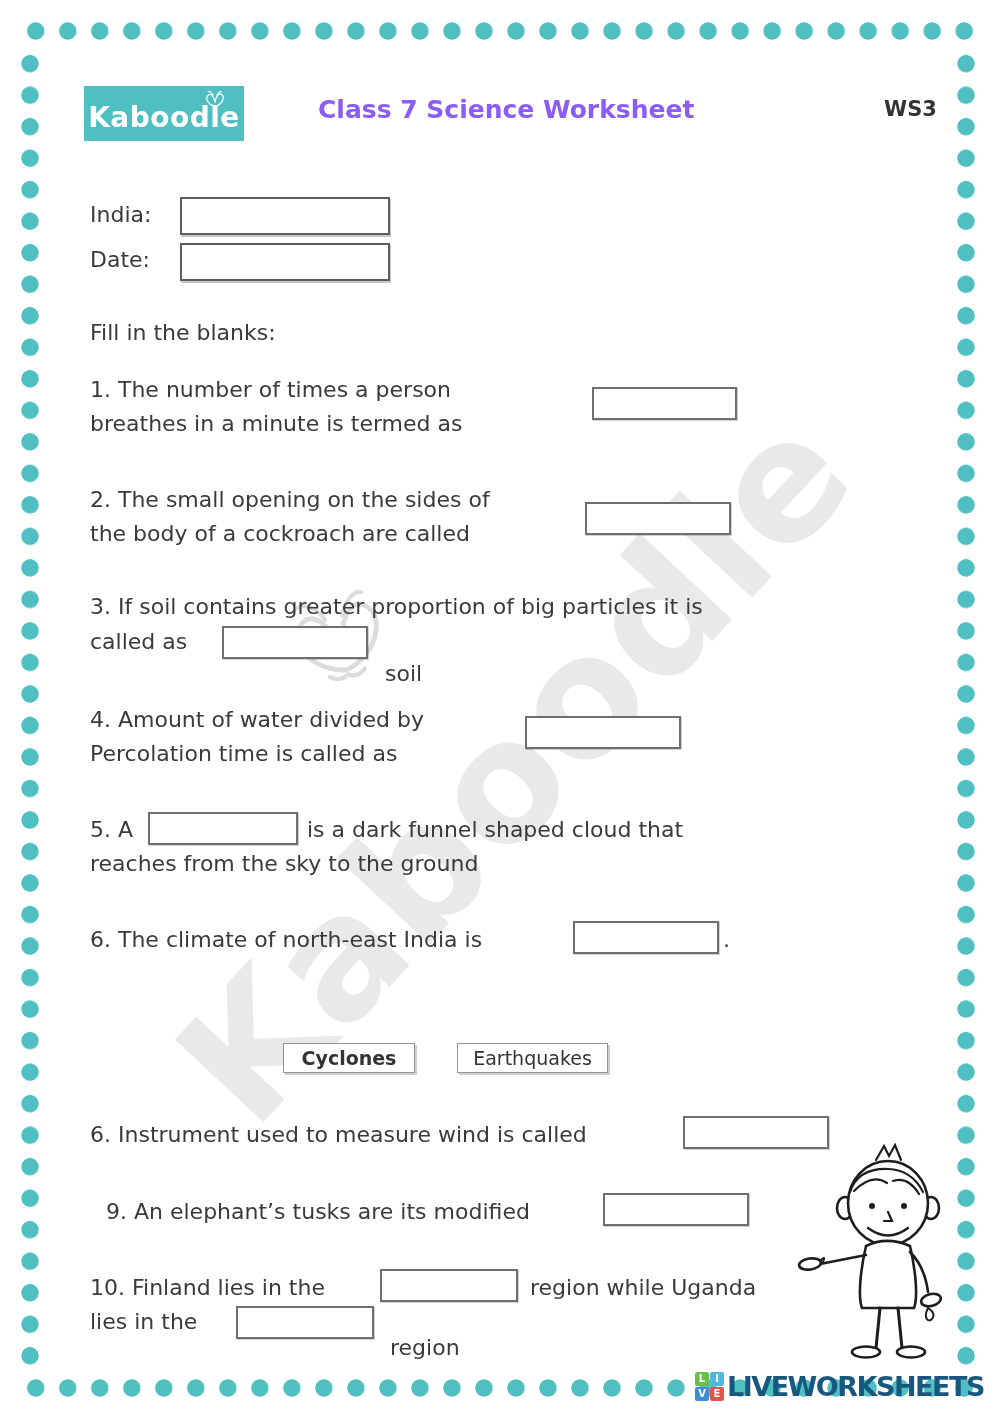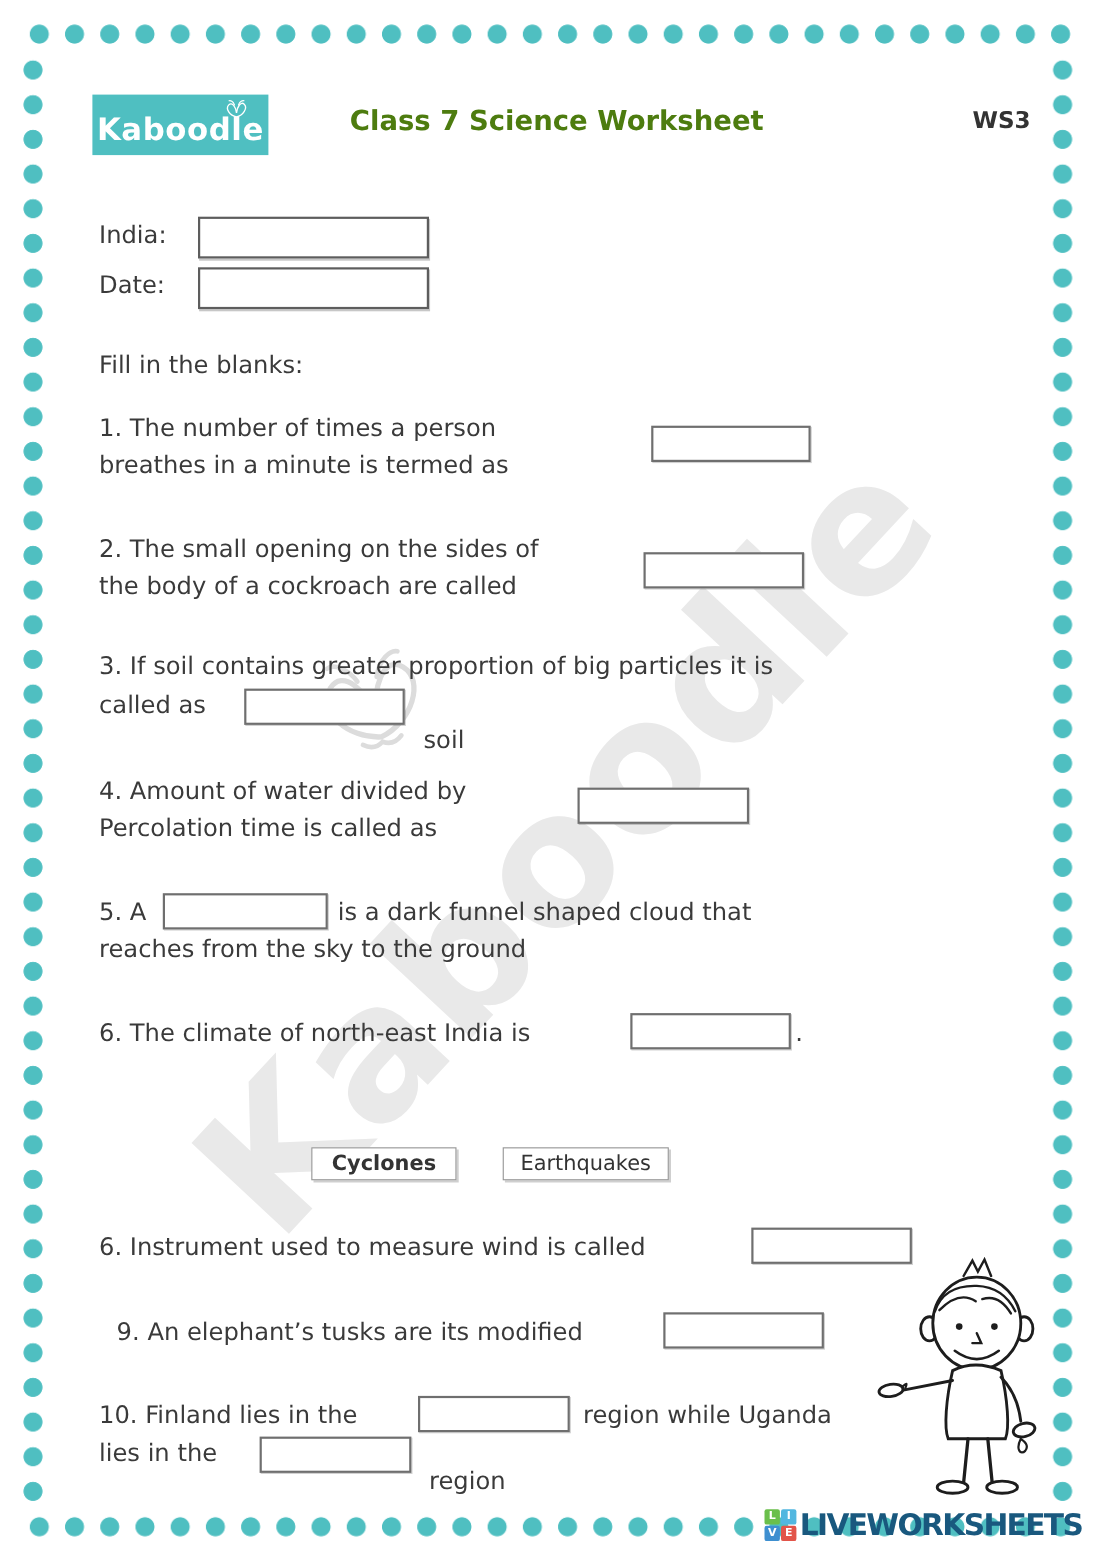--- a/index.html
+++ b/index.html
@@ -22,21 +22,21 @@
   .dots-bottom{left:20px;right:20px;bottom:17px;height:18px;background-size:31.5px 18px;background-repeat:space;}
   .dots-left{left:21px;top:48px;bottom:42px;width:18px;background-size:18px 31.3px;background-repeat:space;}
   .dots-right{right:25px;top:48px;bottom:42px;width:18px;background-size:18px 31.3px;background-repeat:space;}
   
   .logo{
     position:absolute;left:84px;top:86px;width:160px;height:55px;z-index:2;
     background:#4FBFC1;display:flex;align-items:flex-end;justify-content:center;
   }
   .logo-text{color:#ffffff;font-size:28px;font-weight:600;line-height:1;padding-bottom:9px;letter-spacing:0.5px;}
   .logo-bfly{position:absolute;left:118px;top:2px;}
-  .title{position:absolute;left:318px;top:95px;z-index:2;font-size:25px;font-weight:600;color:#4d7c0f;white-space:nowrap;}
+  .title{position:absolute;left:318px;top:95px;z-index:2;font-size:25px;font-weight:600;color:#8b5cf6;white-space:nowrap;}
   .ws-code{position:absolute;left:884px;top:97px;z-index:2;font-size:21px;font-weight:600;color:#333;}
   
   .line{position:absolute;z-index:2;font-size:22px;color:#3a3a3a;white-space:nowrap;line-height:1.2;}
   
   .field,.blank{
     position:absolute;z-index:2;background:#ffffff;border:2px solid #5d5d5d;
     box-shadow:1px 2px 0 rgba(0,0,0,0.22);box-sizing:border-box;
     font-family:"DejaVu Sans",sans-serif;font-size:19px;color:#333;padding:0 6px;outline:none;
   }
   .field{height:38px;}

